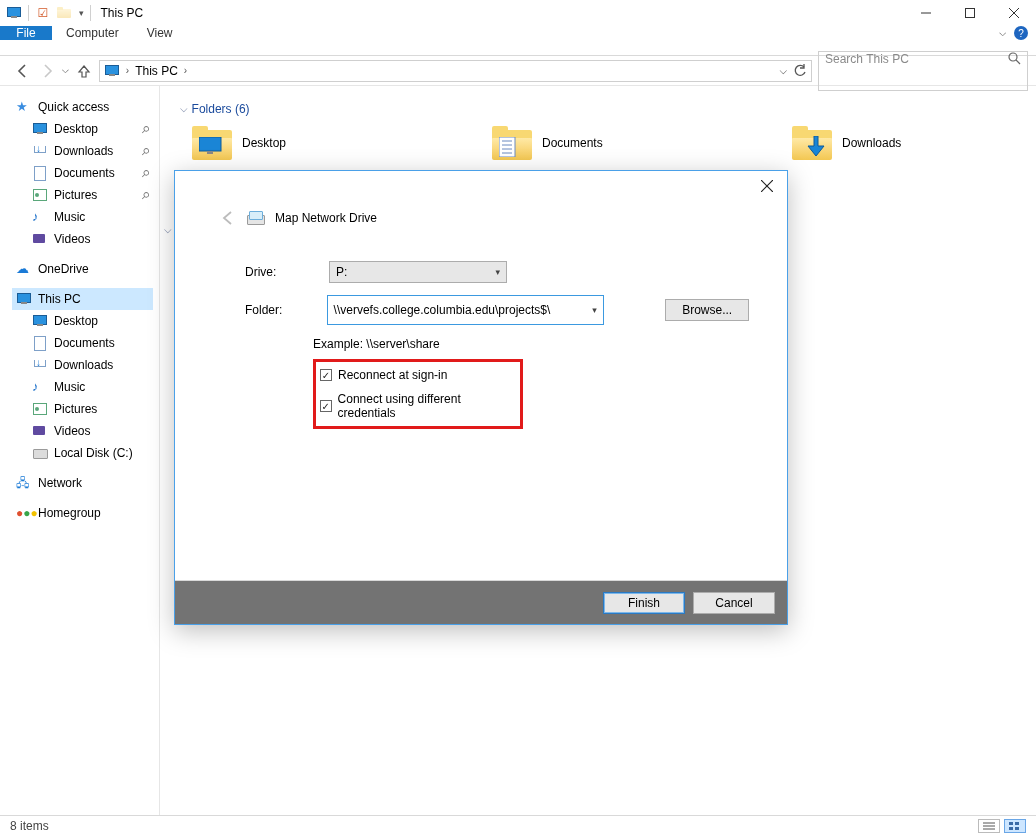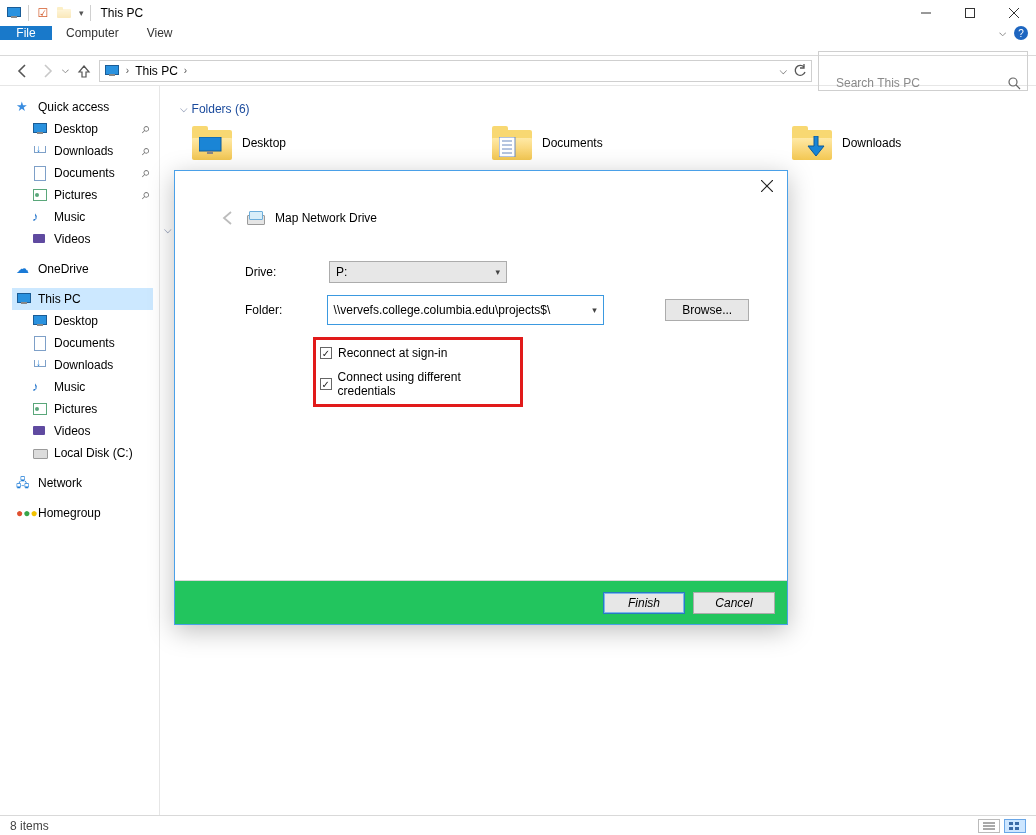--- a/index.html
+++ b/index.html
@@ -82,22 +82,22 @@
   }
   .address-box .refresh {
     position: absolute; right: 4px; color:#555;
   }
   .address-box .dropdown-caret {
     position: absolute; right: 24px; color:#555; font-size:10px;
   }
   .search-box {
     width: 210px; height: 40px;
     border: 1px solid #cfcfcf;
-    display: flex; align-items: flex-end;
-    padding: 0 17px;
+    display: flex; align-items: flex-start;
+    padding: 0 6px;
     color: #8a8a8a;
     gap: 6px;
     position: relative;
   }
   .search-box .mag { position:absolute; right:6px; color:#555; }
   
   .body {
     display: flex;
     height: 729px;
   }
@@ -257,24 +257,24 @@
   }
   .chk {
     width:12px; height:12px; border:1px solid #666;
     display:flex; align-items:center; justify-content:center;
     font-size:10px; color:#222;
   }
   .link { color:#0b4bb2; text-decoration: underline; font-size:12px; }
   .dlg-footer {
     position:absolute; left:0; right:0; bottom:0;
     height:44px;
-    background:#22c55e;
+    background:#737373;
     border-top:1px solid #d9d9d9;
     display:flex; align-items:center; justify-content:flex-end;
-    gap:8px; padding:0 12px;font-style:italic;
+    gap:8px; padding:0 12px;
   }
   .dlg-footer .btn { width: 82px; justify-content:center; }
   .spacer6 { height:6px; }
   .spacer8 { height:8px; }
 
   
   .ic { width:16px; height:14px; display:inline-block; position:relative; }
   .ic-monitor::before {
     content:""; position:absolute; left:1px; top:1px; width:12px; height:8px;
     background:#2a92df; border:1px solid #1a5c96;
@@ -618,20 +618,21 @@
       <div class="folder-input">
         <span>\\vervefs.college.columbia.edu\projects$\</span>
         <span class="caret">▾</span>
       </div>
       <div style="width:10px;"></div>
       <div class="btn" style="width:86px;justify-content:center;">
         <span>Browse...</span>
       </div>
     </div>
 
+    <div class="indent example">Example: \\server\share</div>
 
     <div class="indent">
       <div class="highlight-box">
         <div class="chk-row">
           <span class="chk">✓</span>
           <span>Reconnect at sign-in</span>
         </div>
         <div class="spacer6"></div>
         <div class="chk-row">
           <span class="chk">✓</span>

